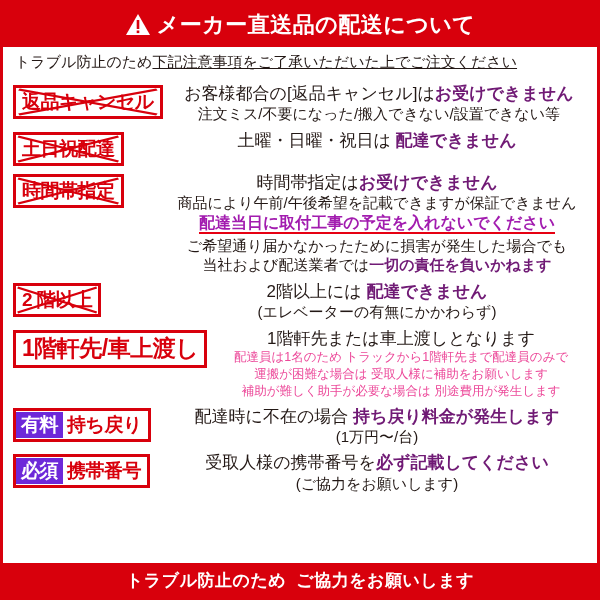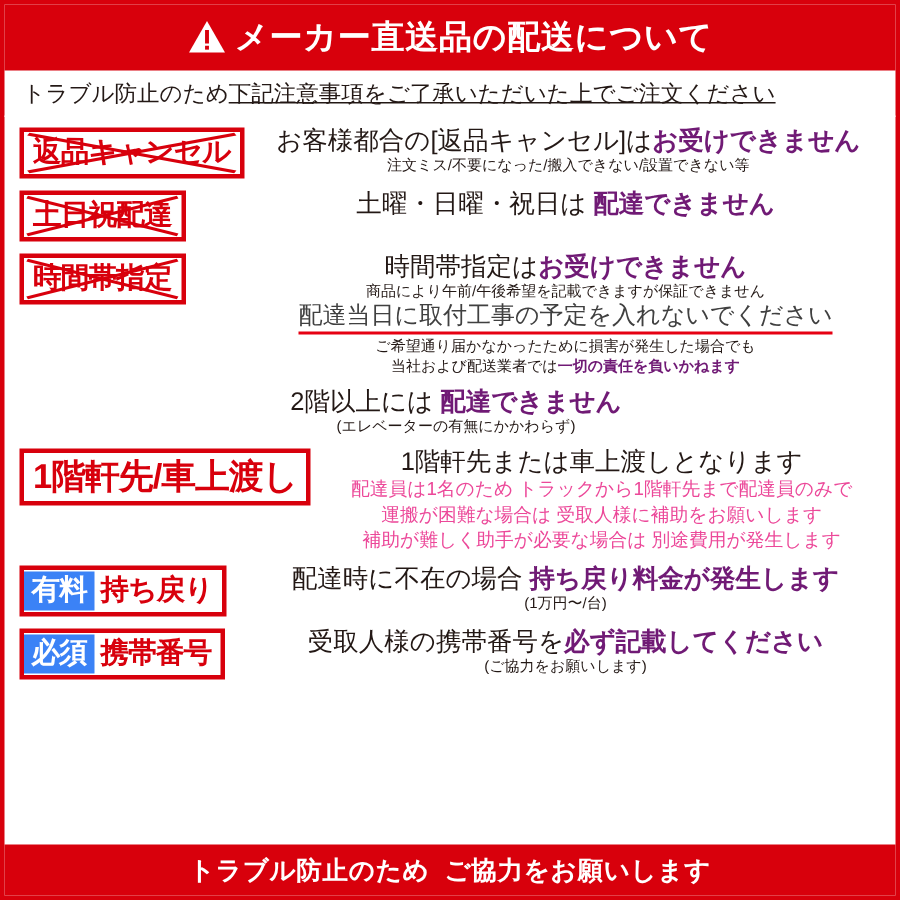--- a/index.html
+++ b/index.html
@@ -98,52 +98,52 @@
   .badge.small-text { font-size: 23px; }
   .badge .xmark {
     position: absolute;
     left: 0; top: 0; right: 0; bottom: 0;
     pointer-events: none;
   }
   .badge .xmark svg { width: 100%; height: 100%; display: block; }
   .badge .label { position: relative; z-index: 2; }
   .badge-split .label-red-box {
     display: inline-block;
-    background: #3b82f6;
+    background: #6d28d9;
     color: #ffffff;
     padding: 3px 5px 4px 5px;
     margin: -4px -1px -5px -6px;
   }
   .badge-split .label-plain {
     display: inline-block;
     padding-left: 5px;
   }
   .texts {
     flex: 1 1 auto;
     padding-left: 4px;
   }
   .t-main {
     font-size: 17px;
     line-height: 1.25;
     color: #231815;
   }
   .t-sub {
-    font-size: 10px;
+    font-size: 15px;
     line-height: 1.3;
     color: #231815;
   }
   .t-sub2 {
     font-size: 12.5px;
     line-height: 1.35;
     color: #ec4899;
   }
   .red { color: #701a75; font-weight: bold; }
   .underline-red {
-    color: #404040;
-    font-weight: normal;
+    color: #a21caf;
+    font-weight: bold;
     border-bottom: 2px solid #e60012;
     display: inline-block;
     line-height: 1.15;
   }
   
   .footer {
     flex: 0 0 34px;
     height: 34px;
     background: #d8000c;
     color: #ffffff;
@@ -239,20 +239,31 @@
           <span class="underline-red">配達当日に取付工事の予定を入れないでください</span>
         </div>
         <div class="t-sub">ご希望通り届かなかったために損害が発生した場合でも</div>
         <div class="t-sub">
           <span>当社および配送業者では</span><span class="red">一切の責任を負いかねます</span>
         </div>
       </div>
     </div>
 
     <div class="row">
+      <div class="badge-wrap">
+        <div class="badge">
+          <span class="xmark">
+            <svg viewBox="0 0 100 40" preserveAspectRatio="none">
+              <line x1="2" y1="2" x2="98" y2="38" stroke="#d8000c" stroke-width="3"></line>
+              <line x1="98" y1="2" x2="2" y2="38" stroke="#d8000c" stroke-width="3"></line>
+            </svg>
+          </span>
+          <span class="label">2 階以上</span>
+        </div>
+      </div>
       <div class="texts">
         <div class="t-main">
           <span>2階以上には </span><span class="red">配達できません</span>
         </div>
         <div class="t-sub">(エレベーターの有無にかかわらず)</div>
       </div>
     </div>
 
     <div class="row">
       <div class="badge-wrap">

